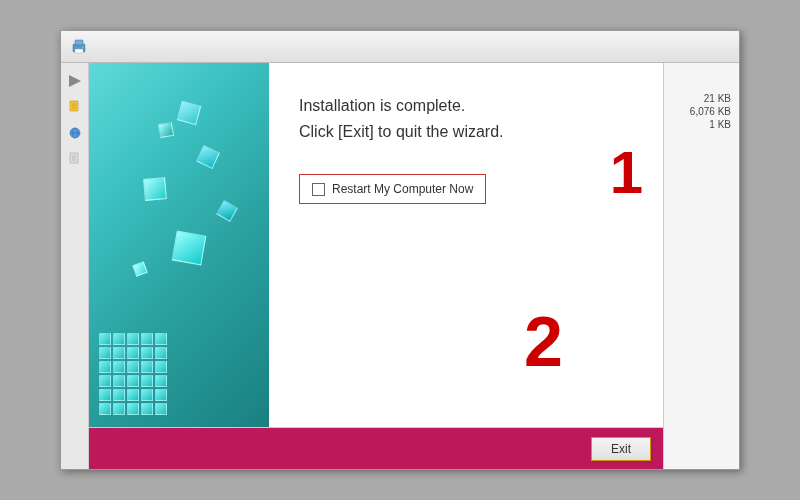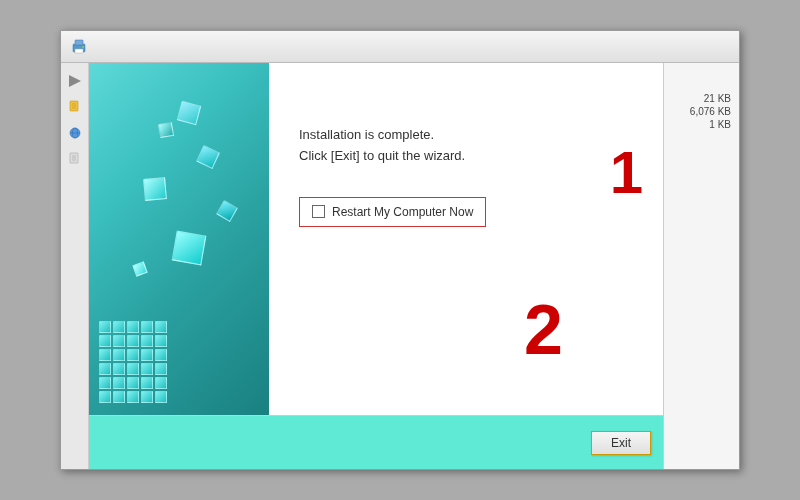--- a/index.html
+++ b/index.html
@@ -156,25 +156,24 @@
     }
 
     
     .wizard-text-area {
       flex: 1;
       padding: 30px 30px 20px 30px;
       position: relative;
     }
 
     .install-complete-text {
-      font-size: 13px;
+      font-size: 16px;
       color: #333;
       line-height: 1.6;
       margin-bottom: 30px;
-      margin-top: 32px;
     }
 
     .checkbox-input {
       width: 13px;
       height: 13px;
       border: 1px solid #666;
       background: white;
       cursor: pointer;
       flex-shrink: 0;
       appearance: none;
@@ -207,25 +206,25 @@
       position: absolute;
       bottom: 50px;
       right: 100px;
       line-height: 1;
     }
 
     
     .bottom-bar {
       border-top: 1px solid #ccc;
       padding: 8px 12px;
-      background: #5eead4;
+      background: #be185d;
       display: flex;
       justify-content: flex-end;
       align-items: center;
-      height: 54px;
+      height: 42px;
       position: relative;
     }
 
     .exit-button {
       min-width: 60px;
       padding: 4px 14px;
       background: linear-gradient(to bottom, #f5f5f5, #e0e0e0);
       border: 1px solid #cc9900;
       font-size: 12px;
       cursor: pointer;

